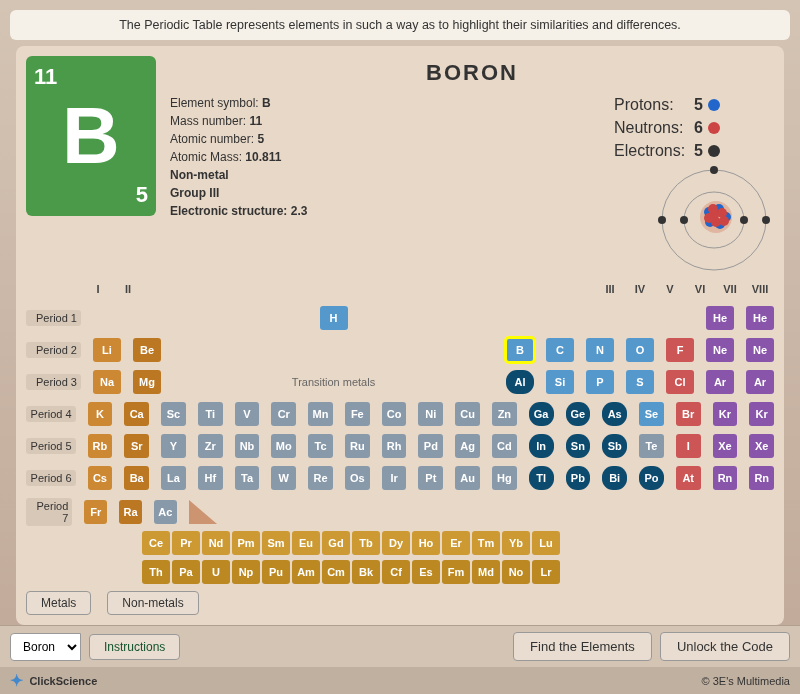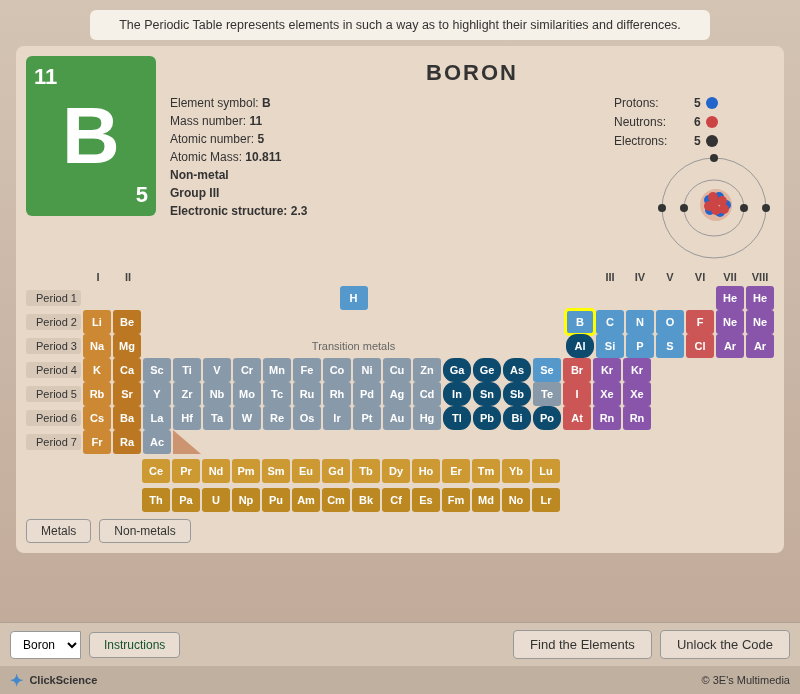--- a/index.html
+++ b/index.html
@@ -13,21 +13,21 @@
     }
     .outer {
       width: 800px;
       height: 694px;
       background: linear-gradient(to bottom, #d4c4b4 0%, #c0a898 100%);
       display: flex;
       flex-direction: column;
       align-items: center;
     }
     .top-banner {
-      width: 620px;
+      width: 780px;
       background: #f5f0e8;
       border-radius: 6px;
       margin: 10px auto 6px;
       padding: 8px 12px;
       font-size: 12.5px;
       color: #333;
       text-align: center;
     }
     .main-panel {
       width: 768px;
@@ -74,21 +74,21 @@
       display: flex;
       gap: 20px;
     }
     .details-left { flex: 1; }
     .details-left p { margin-bottom: 4px; color: #333; font-size: 12px; }
     .details-right { width: 160px; }
     .particle-row {
       display: flex;
       align-items: center;
       margin-bottom: 5px;
-      font-size: 12px;
+      font-size: 16px;
       color: #333;
     }
     .particle-label { width: 80px; }
     .particle-count { font-weight: bold; margin-right: 5px; }
     .dot-proton { width: 12px; height: 12px; border-radius: 50%; background: #2266cc; display: inline-block; }
     .dot-neutron { width: 12px; height: 12px; border-radius: 50%; background: #cc4444; display: inline-block; }
     .dot-electron { width: 12px; height: 12px; border-radius: 50%; background: #333; display: inline-block; }
     .atom-diagram {
       width: 120px;
       height: 110px;
@@ -108,21 +108,22 @@
     .group-label {
       width: 28px;
       text-align: center;
       font-size: 11px;
       font-weight: bold;
       color: #444;
     }
     .period-row {
       display: flex;
       align-items: center;
-      gap: 2px;
+      gap: 12px;
+      margin-top: 8px;
     }
     .period-label {
       width: 55px;
       font-size: 11px;
       text-align: right;
       padding-right: 4px;
       color: #333;
       background: #d8c8b8;
       border-radius: 3px;
       padding: 2px 4px;
@@ -146,21 +147,21 @@
     .el-post-transition { background: #0c4a6e; border-radius: 11px; }
     .el-nonmetal { background: #5599cc; }
     .el-halogen { background: #cc5555; }
     .el-noble { background: #8855aa; }
     .el-lanthanide { background: #cc9933; }
     .el-actinide { background: #bb8822; }
     .el-h { background: #5599cc; }
     .el-selected { outline: 3px solid #ffff00; outline-offset: -1px; }
     .metals-legend {
       display: flex;
-      gap: 8px;
+      gap: 16px;
       margin-top: 4px;
     }
     .legend-btn {
       padding: 4px 14px;
       background: #e8ddd0;
       border: 1px solid #999;
       border-radius: 4px;
       font-size: 12px;
       cursor: pointer;
       color: #333;

